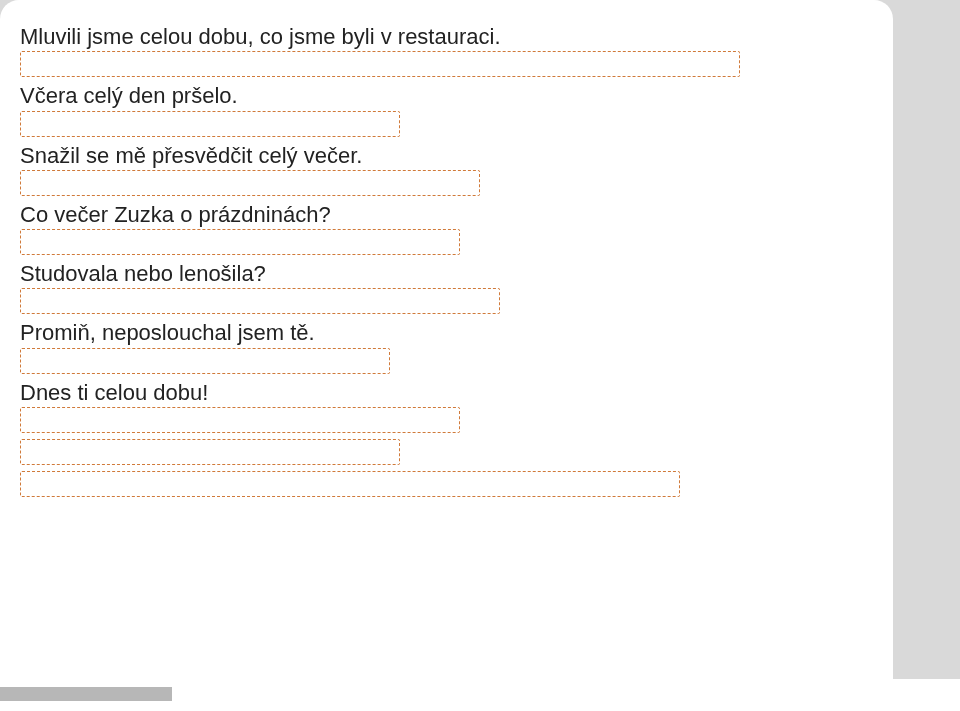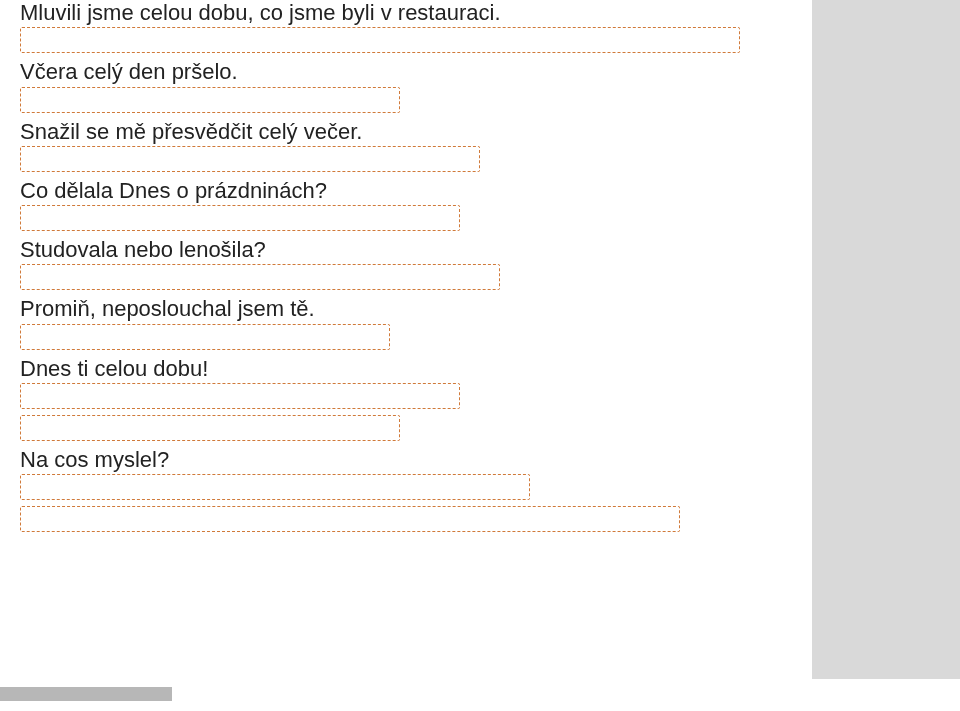--- a/index.html
+++ b/index.html
@@ -8,24 +8,25 @@
     background: #d9d9d9;
     font-family: Arial, Helvetica, sans-serif;
     font-size: 22px;
     color: #222;
     position: relative;
   }
   .page {
     position: absolute;
     left: 0;
     top: 0;
-    width: 812px;
+    width: 893px;
     height: 711px;
     background: #fff;
-    padding: 0 20px 0 20px;
+    padding: 24px 20px 0 20px;
+    border-radius: 19px;
   }
   .pair {
     margin-bottom: 4px;
   }
   .prompt {
     line-height: 1.15;
     margin-bottom: 2px;
   }
   .answer {
     border: 1px dashed #d07a3a;
@@ -73,21 +74,21 @@
     <div class="prompt">Včera celý den pršelo.</div>
     <div class="answer w-380"></div>
   </div>
 
   <div class="pair">
     <div class="prompt">Snažil se mě přesvědčit celý večer.</div>
     <div class="answer w-460"></div>
   </div>
 
   <div class="pair">
-    <div class="prompt">Co dělala Dnes o prázdninách?</div>
+    <div class="prompt">Co večer Zuzka o prázdninách?</div>
     <div class="answer w-440"></div>
   </div>
 
   <div class="pair">
     <div class="prompt">Studovala nebo lenošila?</div>
     <div class="answer w-480"></div>
   </div>
 
   <div class="pair">
     <div class="prompt">Promiň, neposlouchal jsem tě.</div>
@@ -96,24 +97,20 @@
 
   <div class="pair">
     <div class="prompt">Dnes ti celou dobu!</div>
     <div class="answer w-440"></div>
   </div>
 
   <div class="pair">
     <div class="answer w-380"></div>
   </div>
 
-  <div class="pair">
-    <div class="prompt">Na cos myslel?</div>
-    <div class="answer w-510"></div>
-  </div>
 
   <div class="pair">
     <div class="answer w-660"></div>
   </div>
 
   <div class="footer">
     <div class="stripe"></div>
   </div>
 </div>
 

